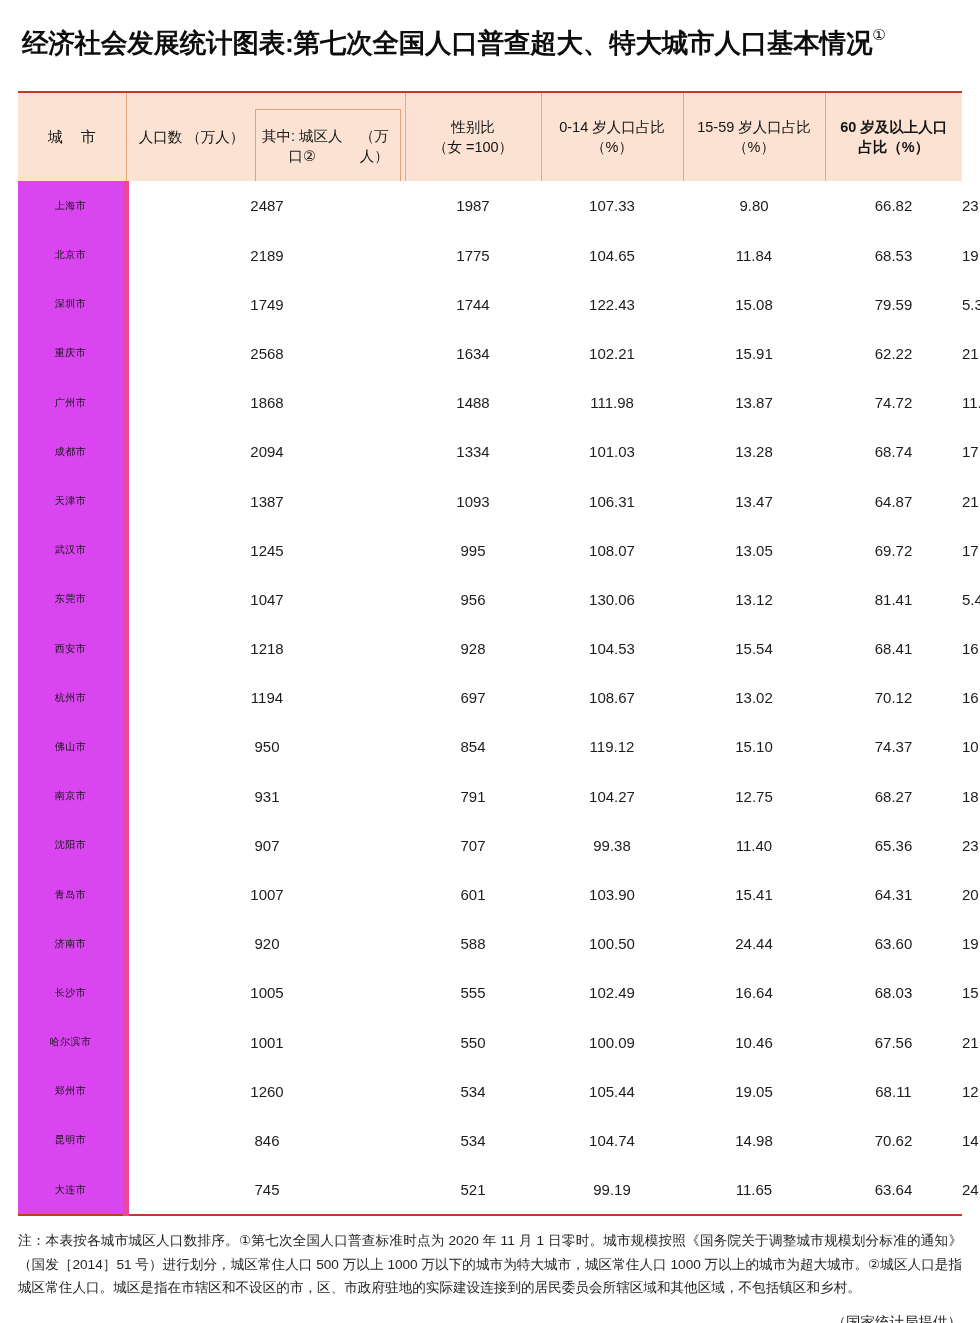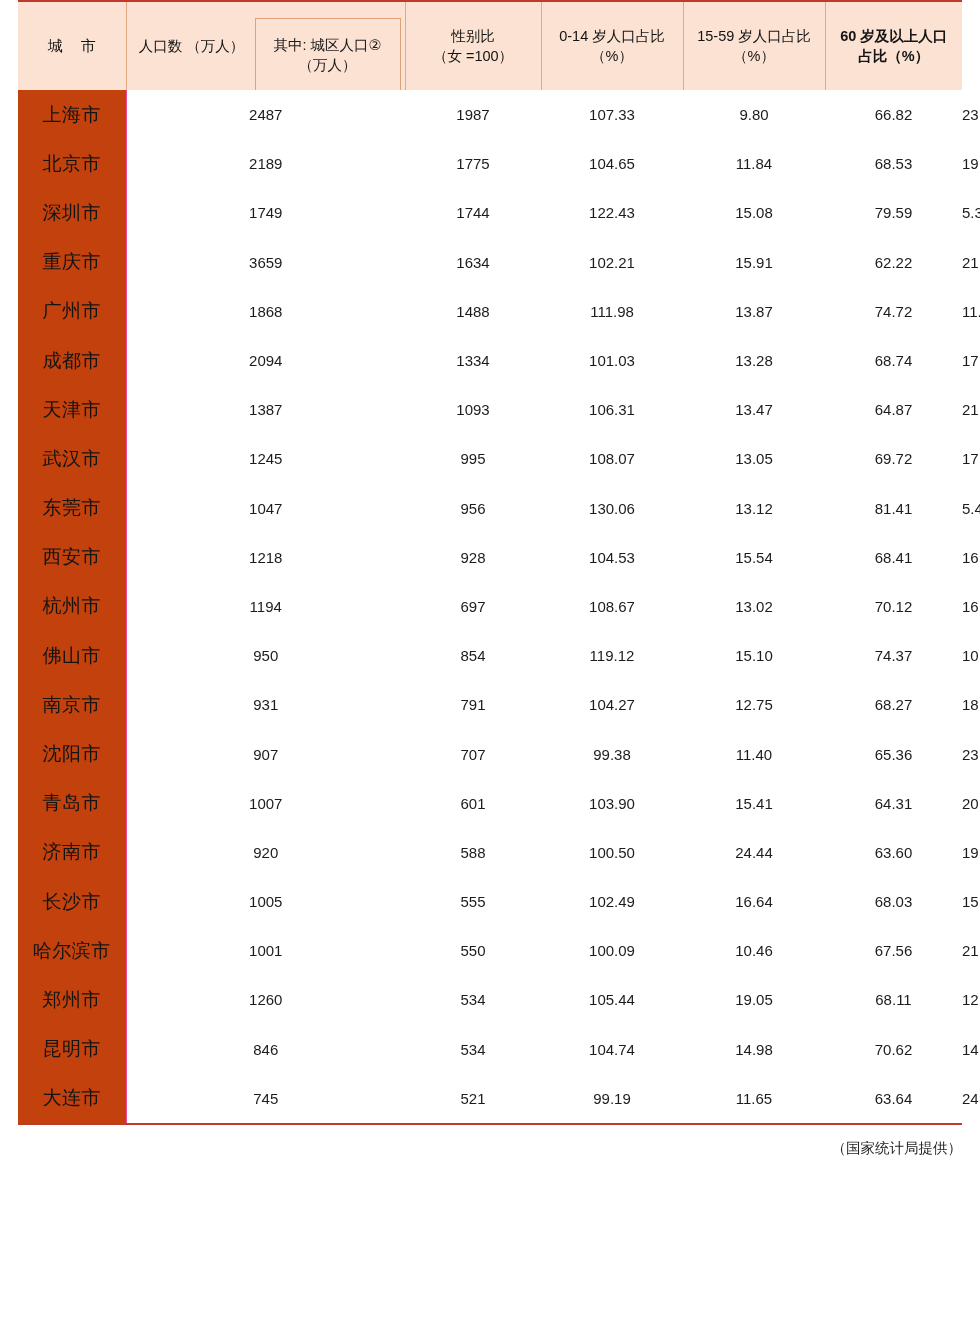--- a/index.html
+++ b/index.html
@@ -101,42 +101,42 @@
   .hd-subbox {
     position: absolute;
     left: 128px;
     top: 16px;
     right: 4px;
     bottom: 0;
     border: 1px solid #e0a078;
     border-bottom: none;
     background: #fbe2d2;
     display: flex;
-    flex-direction: column;
+    flex-direction: row;
     align-items: center;
     justify-content: center;
     font-size: 14.5px;
     line-height: 1.38;
     box-sizing: border-box;
   }
 
   
   .tbody-row td {
     height: 49.2px;
     text-align: center;
     font-size: 15px;
     color: #1c1c1c;
     padding: 0;
     border: none;
     background: #ffffff;
   }
   .tbody-row td.city {
-    background: #c2410c;
-    border-right: 1px solid #ec4899;
-    font-size: 19px;
+    background: #d946ef;
+    border-right: 6px solid #ec4899;
+    font-size: 10px;
     color: #141414;
     letter-spacing: 0.5px;
   }
   .num {
     font-family: "Liberation Sans", "DejaVu Sans", sans-serif;
     font-size: 15.5px;
   }
 
   
   .footnote {
@@ -154,20 +154,23 @@
     text-align: right;
     font-size: 14.5px;
     color: #1f1f1f;
   }
 </style>
 </head>
 <body>
 
 <div class="page">
 
+  <div class="title-wrap">
+    <h1 class="title"><span>经济社会发展统计图表:第七次全国人口普查超大、特大城市人口基本情况</span><sup class="title-sup">①</sup></h1>
+  </div>
 
   <table class="table">
     <colgroup>
       <col style="width:108px">
       <col style="width:279px">
       <col style="width:136px">
       <col style="width:142px">
       <col style="width:142px">
       <col style="width:137px">
     </colgroup>
@@ -239,21 +242,21 @@
           <td class="city">深圳市</td>
           <td class="num">1749</td>
           <td class="num">1744</td>
           <td class="num">122.43</td>
           <td class="num">15.08</td>
           <td class="num">79.59</td>
           <td class="num">5.33</td>
         </tr>
         <tr class="tbody-row">
           <td class="city">重庆市</td>
-          <td class="num">3659</td>
+          <td class="num">2568</td>
           <td class="num">1634</td>
           <td class="num">102.21</td>
           <td class="num">15.91</td>
           <td class="num">62.22</td>
           <td class="num">21.87</td>
         </tr>
         <tr class="tbody-row">
           <td class="city">广州市</td>
           <td class="num">1868</td>
           <td class="num">1488</td>
@@ -402,15 +405,16 @@
           <td class="num">745</td>
           <td class="num">521</td>
           <td class="num">99.19</td>
           <td class="num">11.65</td>
           <td class="num">63.64</td>
           <td class="num">24.71</td>
         </tr>
       </tbody>
   </table>
 
+  <div class="footnote">注：本表按各城市城区人口数排序。①第七次全国人口普查标准时点为 2020 年 11 月 1 日零时。城市规模按照《国务院关于调整城市规模划分标准的通知》（国发［2014］51 号）进行划分，城区常住人口 500 万以上 1000 万以下的城市为特大城市，城区常住人口 1000 万以上的城市为超大城市。②城区人口是指城区常住人口。城区是指在市辖区和不设区的市，区、市政府驻地的实际建设连接到的居民委员会所辖区域和其他区域，不包括镇区和乡村。</div>
   <div class="credit">（国家统计局提供）</div>
 
 </div>
 
 </body></html>

